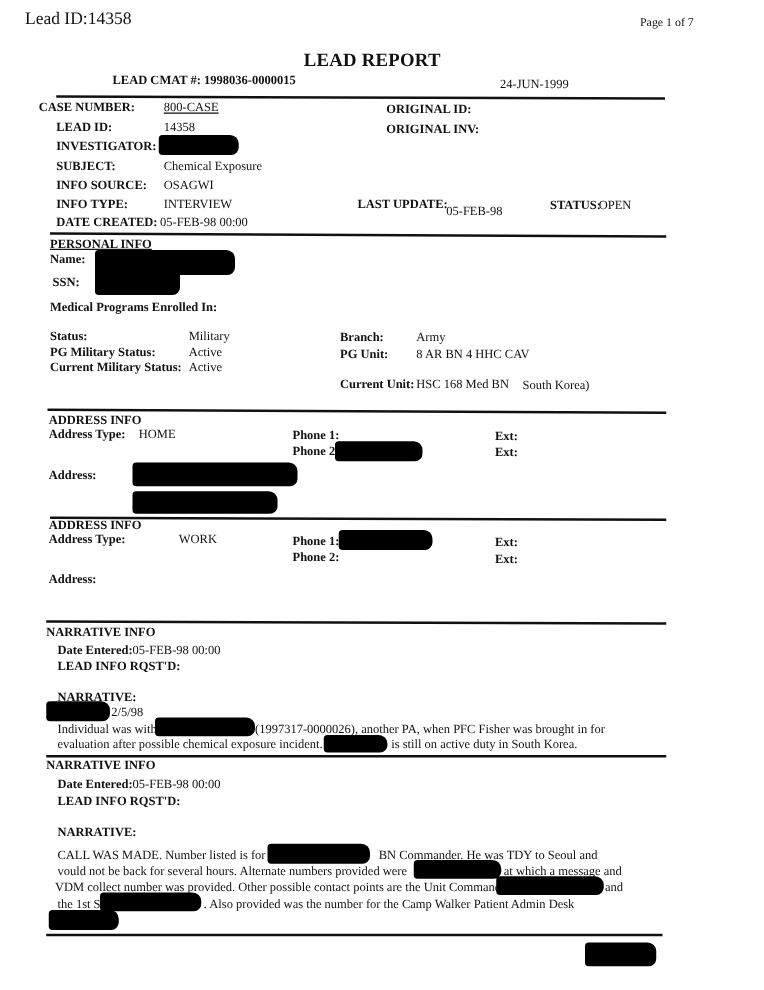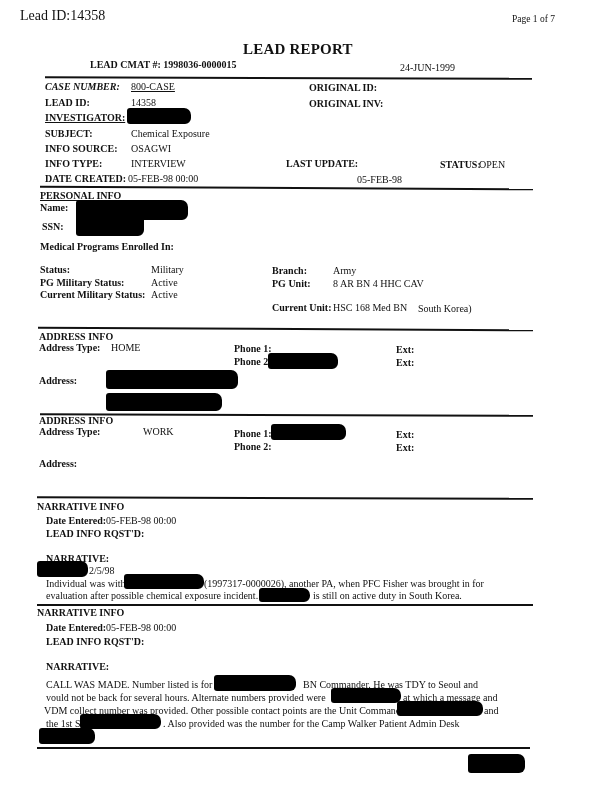--- a/index.html
+++ b/index.html
@@ -23,46 +23,46 @@
 <div class="abs val" style="left:20px;top:8px;font-size:14px;">Lead ID:14358</div>
 <div class="abs val" style="left:512px;top:14px;font-size:9.5px;">Page  1 of  7</div>
 
 <div class="abs title" style="left:243px;top:41px;">LEAD REPORT</div>
 <div class="abs hdr" style="left:90px;top:59px;font-size:10px;">LEAD CMAT #: 1998036-0000015</div>
 <div class="abs val" style="left:400px;top:62px;">24-JUN-1999</div>
 
 <div class="rule" style="left:45px;top:77px;width:487px;transform:rotate(0.2deg);"></div>
 
 <div>
-  <div class="abs sec" style="left:45px;top:81px;font-style:italic;">CASE NUMBER:</div>
+  <div class="abs sec" style="left:31px;top:81px;">CASE NUMBER:</div>
   <div class="abs val" style="left:131px;top:81px;text-decoration:underline;">800-CASE</div>
 
   <div class="abs sec" style="left:45px;top:97px;">LEAD ID:</div>
   <div class="abs val" style="left:131px;top:97px;">14358</div>
 
-  <div class="abs sec" style="left:45px;top:112px;text-decoration:underline;">INVESTIGATOR:</div>
+  <div class="abs sec" style="left:45px;top:112px;">INVESTIGATOR:</div>
   <div class="redact" style="left:127px;top:108px;width:64px;height:16px;"></div>
 
   <div class="abs sec" style="left:45px;top:128px;">SUBJECT:</div>
   <div class="abs val" style="left:131px;top:128px;">Chemical Exposure</div>
 
   <div class="abs sec" style="left:45px;top:143px;">INFO SOURCE:</div>
   <div class="abs val" style="left:131px;top:143px;">OSAGWI</div>
 
   <div class="abs sec" style="left:45px;top:158px;">INFO TYPE:</div>
   <div class="abs val" style="left:131px;top:158px;">INTERVIEW</div>
 
   <div class="abs sec" style="left:45px;top:173px;">DATE CREATED:</div>
   <div class="abs val" style="left:128px;top:173px;">05-FEB-98 00:00</div>
 
   <div class="abs sec" style="left:309px;top:82px;">ORIGINAL ID:</div>
   <div class="abs sec" style="left:309px;top:98px;">ORIGINAL INV:</div>
 
   <div class="abs sec" style="left:286px;top:158px;">LAST UPDATE:</div>
-  <div class="abs val" style="left:357px;top:174px;">05-FEB-98</div>
+  <div class="abs val" style="left:357px;top:164px;">05-FEB-98</div>
 
   <div class="abs sec" style="left:440px;top:159px;">STATUS:</div>
   <div class="abs val" style="left:479px;top:159px;">OPEN</div>
 </div>
 
 <div class="rule" style="left:40px;top:187px;width:493px;transform:rotate(0.3deg);"></div>
 
 <div>
   <div class="abs sec u" style="left:40px;top:190px;">PERSONAL INFO</div>
   <div class="abs sec" style="left:40px;top:202px;">Name:</div>

